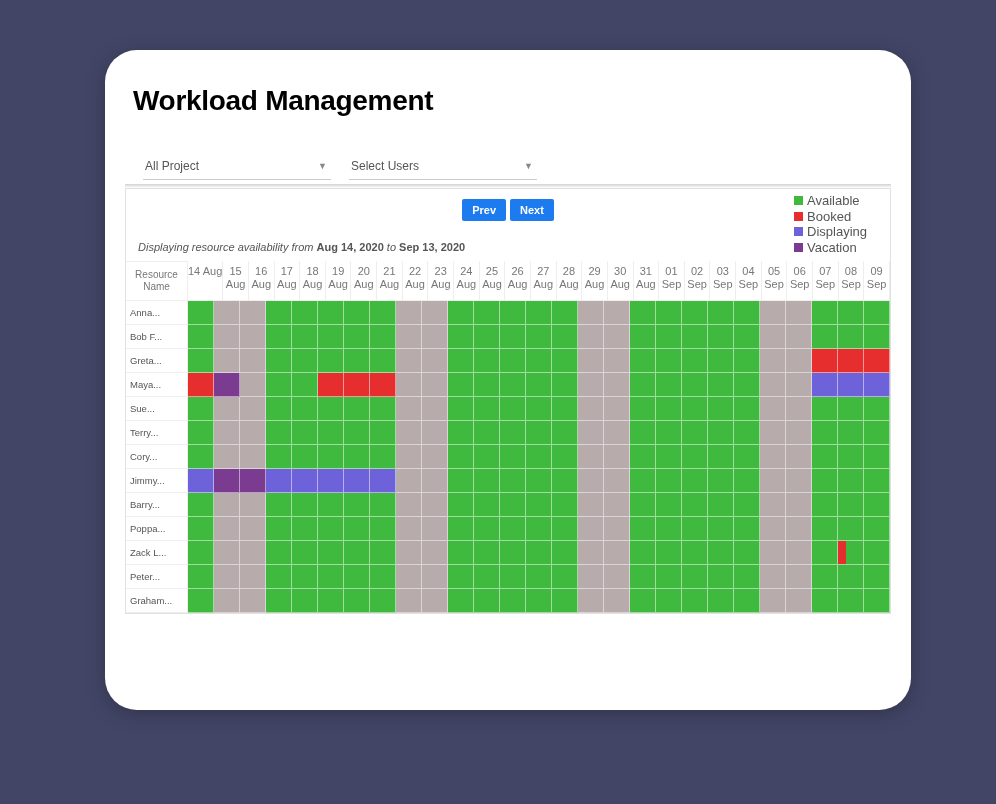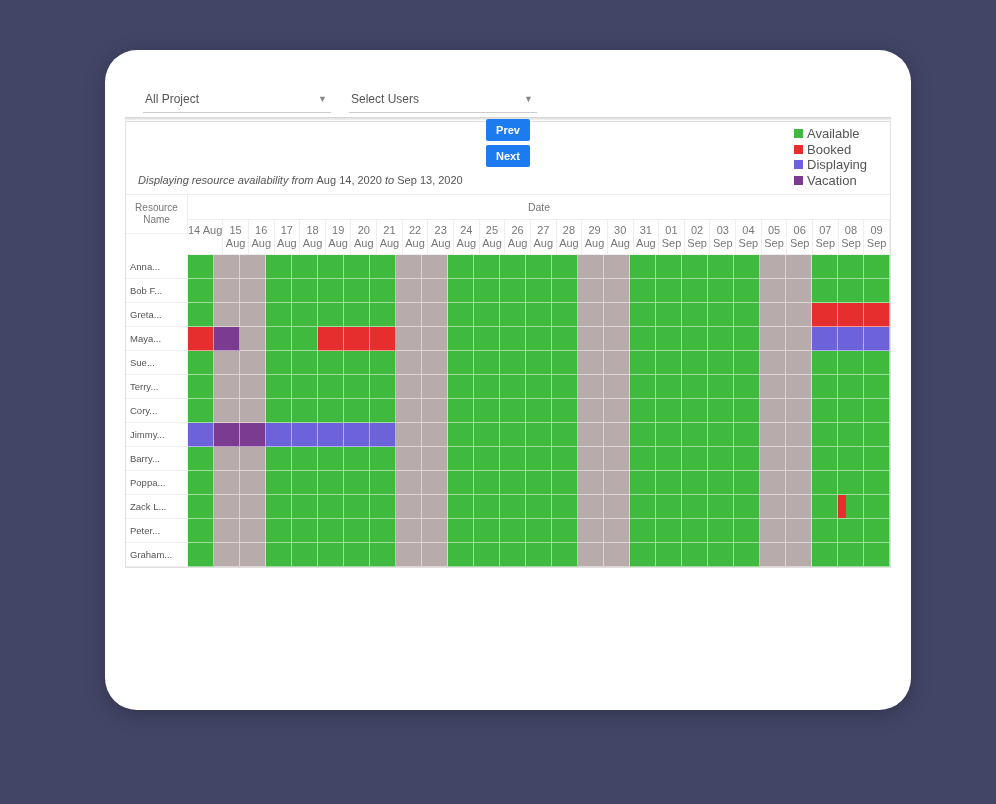--- a/index.html
+++ b/index.html
@@ -61,21 +61,20 @@
   background: #fff;
   position: relative;
   height: 42px;
   display: flex;
   align-items: center;
   justify-content: center;
 }
 .nav-buttons {
   display: flex;
   gap: 4px;
-  flex-direction: column;
 }
 .btn {
   background: #1d7bf0;
   color: #fff;
   border: none;
   padding: 5px 10px;
   font-size: 11px;
   font-weight: 600;
   border-radius: 2px;
   cursor: pointer;
@@ -97,21 +96,21 @@
   width: 9px;
   height: 9px;
   display: inline-block;
 }
 .caption {
   font-size: 11px;
   font-style: italic;
   color: #555;
   padding: 10px 0 8px 12px;
 }
-.caption b { font-weight: 400; font-style: normal; }
+.caption b { font-weight: 700; font-style: normal; }
 .grid-header {
   display: flex;
 }
 .name-head {
   width: 62px;
   flex-shrink: 0;
   text-align: center;
   padding: 6px 4px;
   font-size: 10px;
   color: #777;
@@ -180,20 +179,21 @@
   position: absolute;
   left: 0; top: 0; bottom: 0;
   width: 30%;
   background: #e62e2e;
 }
 </style>
 </head>
 <body>
 
 <div class="card">
+  <h1 class="title">Workload Management</h1>
 
   <div class="filters">
     <div class="select">
       <span>All Project</span>
       <span class="caret">▼</span>
     </div>
     <div class="select">
       <span>Select Users</span>
       <span class="caret">▼</span>
     </div>
@@ -226,21 +226,20 @@
         </div>
     </div>
 
     <div class="caption">
       <span>Displaying resource availability from </span><b>Aug 14, 2020</b><span> to </span><b>Sep 13, 2020</b>
     </div>
 
     <div class="grid-header">
       <div class="name-head" style="height:40px;" id="name-head">Resource Name</div>
       <div style="flex:1;display:flex;flex-direction:column;">
-        <div class="date-head">Date</div>
         <div class="date-cols" id="date-cols">
             <div class="date-col">14 Aug</div>
             <div class="date-col">15<br>Aug</div>
             <div class="date-col">16<br>Aug</div>
             <div class="date-col">17<br>Aug</div>
             <div class="date-col">18<br>Aug</div>
             <div class="date-col">19<br>Aug</div>
             <div class="date-col">20<br>Aug</div>
             <div class="date-col">21<br>Aug</div>
             <div class="date-col">22<br>Aug</div>

